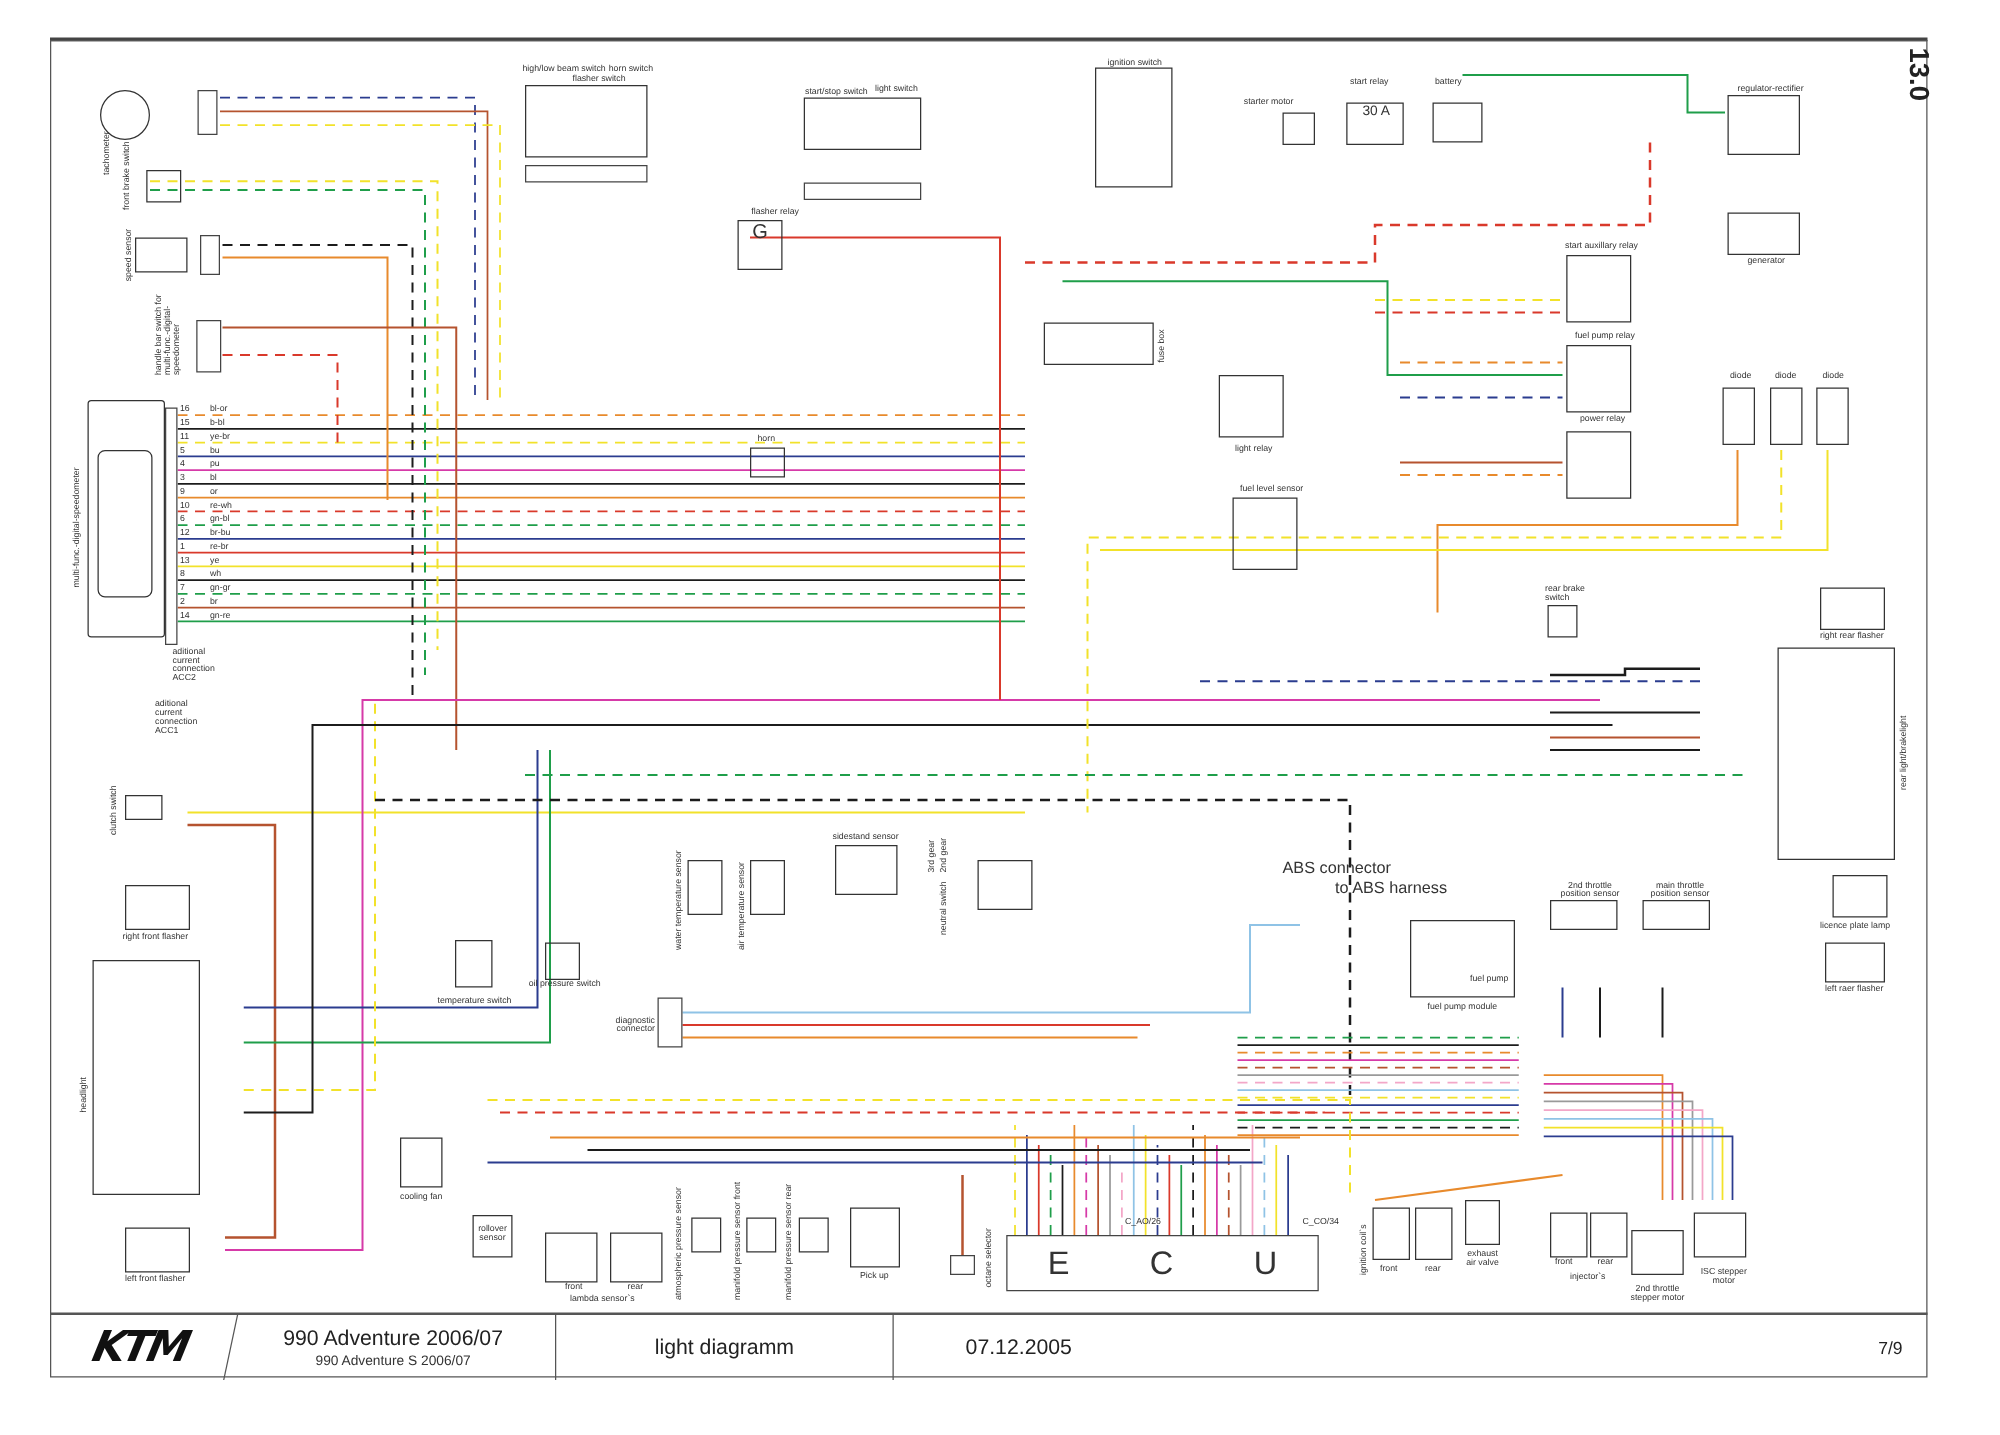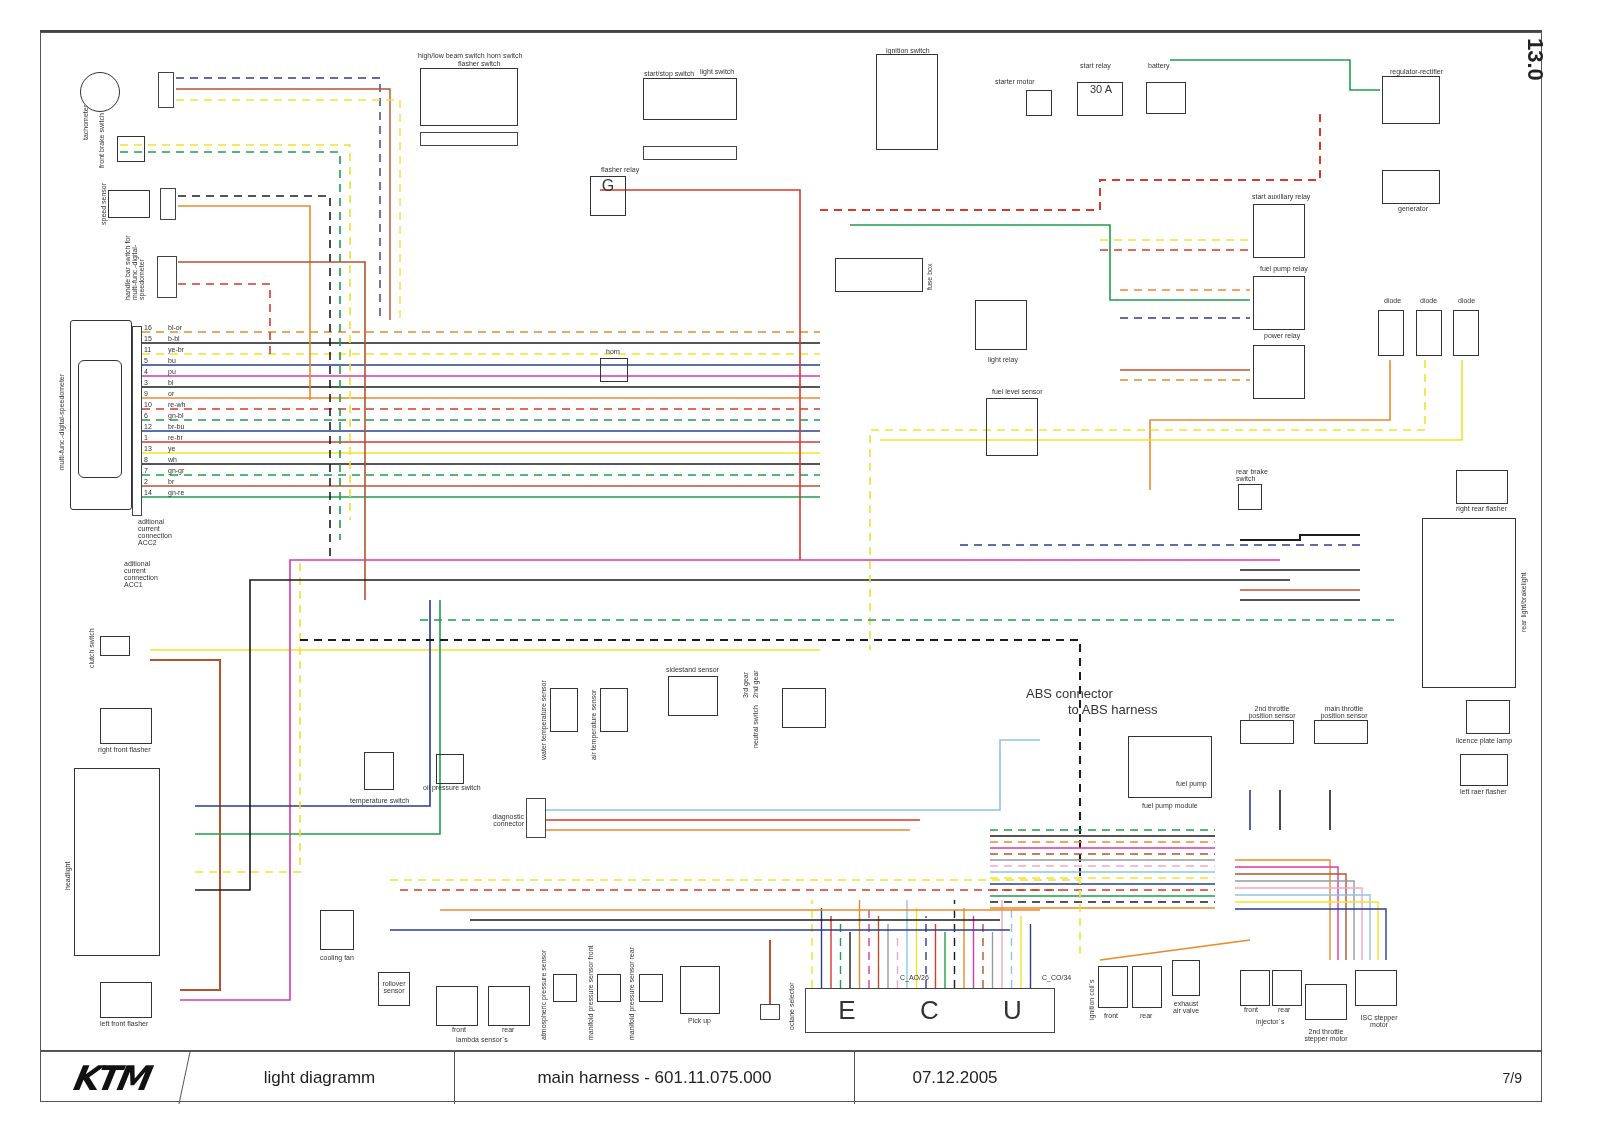--- a/index.html
+++ b/index.html
@@ -364,17 +364,20 @@
 <div class="lbl" style="left:1278px;top:1006px;">rear</div>
 <div class="lbl" style="left:1256px;top:1018px;">injector`s</div>
 
 <div class="box" style="left:1305px;top:984px;width:42px;height:36px;"></div>
 <div class="lbl" style="left:1302px;top:1028px;width:48px;white-space:normal;text-align:center;">2nd throttle stepper motor</div>
 <div class="box" style="left:1355px;top:970px;width:42px;height:36px;"></div>
 <div class="lbl" style="left:1356px;top:1014px;width:46px;white-space:normal;text-align:center;">ISC stepper motor</div>
 
 <div id="titleblock">
   <div class="tb-cell tb-logo">KTM</div>
+  <div class="tb-cell tb-model">
+    <div class="m1">990 Adventure 2006/07</div>
+    <div class="m2">990 Adventure S 2006/07</div>
+  </div>
   <div class="tb-cell tb-type">light diagramm</div>
-  <div class="tb-cell tb-harness">main harness -  601.11.075.000</div>
   <div class="tb-cell tb-date">07.12.2005</div>
   <div class="tb-cell tb-page">7/9</div>
 </div>
 
 </body></html>

